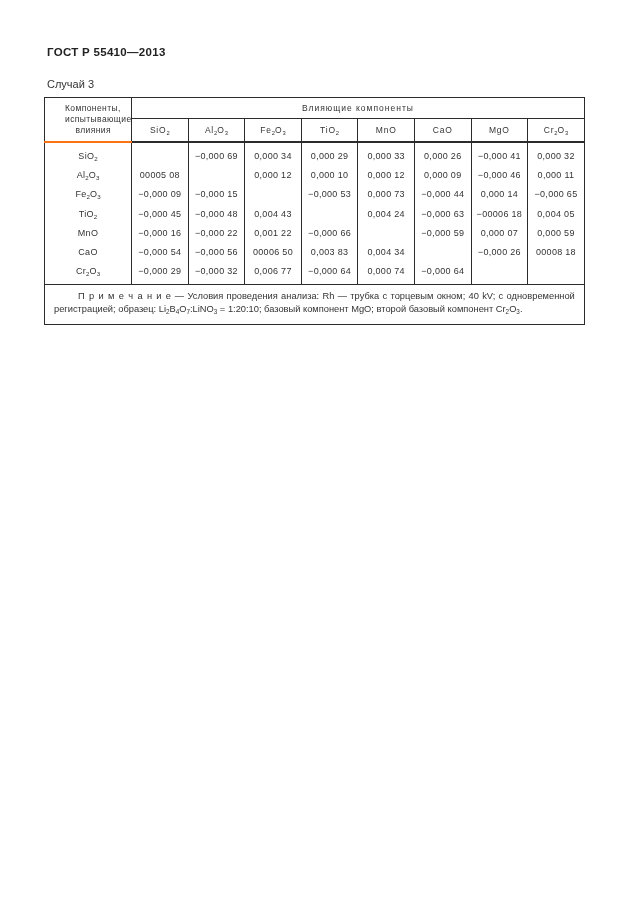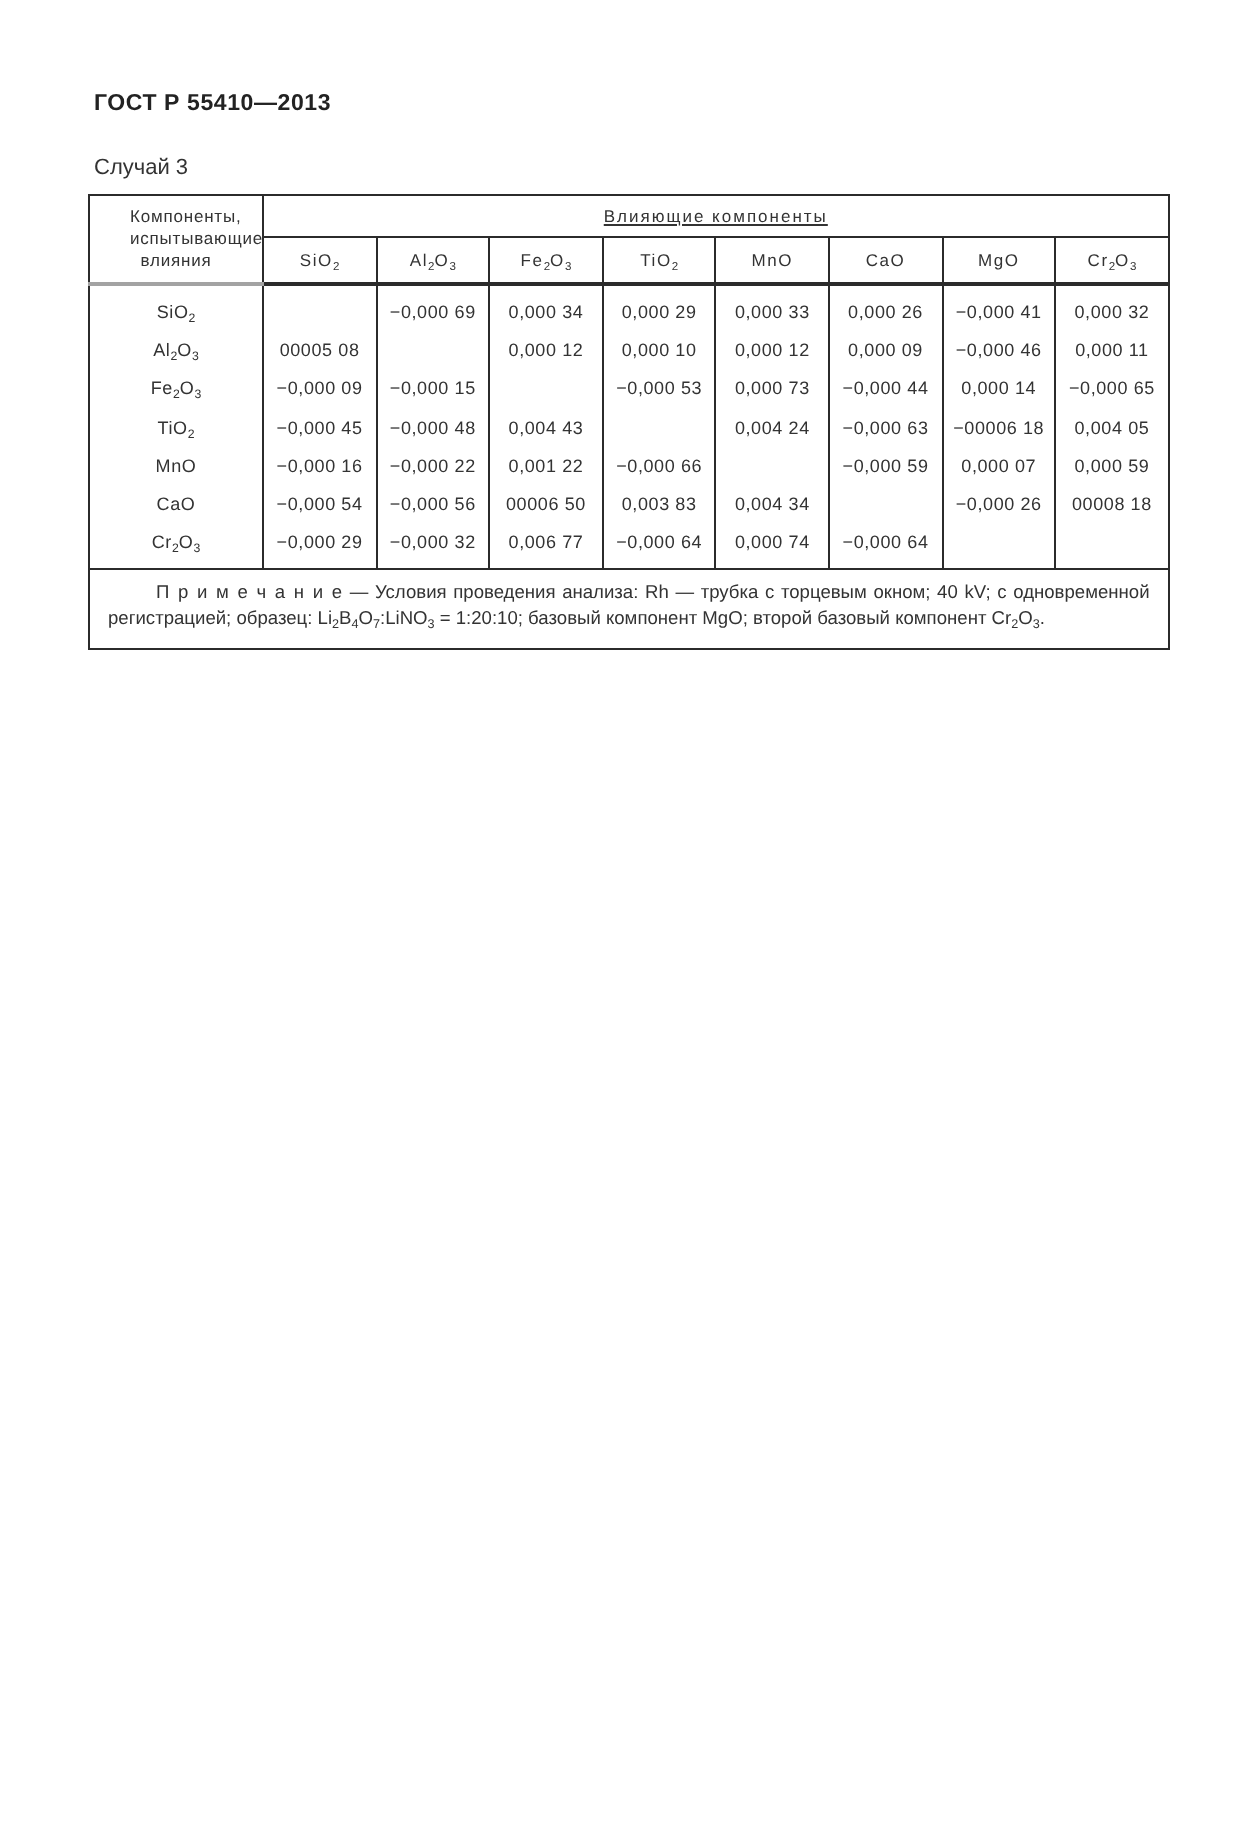--- a/index.html
+++ b/index.html
@@ -50,27 +50,27 @@
     text-align: center;
     vertical-align: middle;
     font-weight: normal;
     padding: 0 2px;
   }
   .data-table thead th.corner {
     font-size: 8.5px;
     letter-spacing: 0.4px;
     line-height: 11px;
     padding: 2px 20px;
-    border-bottom: 2px solid #a3a3a3;
+    border-bottom: 2px solid #f97316;
+    text-align: right;
   }
   .data-table thead tr.group-row th.group {
     height: 20px;
     font-size: 8.5px;
     letter-spacing: 1px;
-    text-decoration: underline;
   }
   .data-table thead tr.cols-row th {
     height: 22px;
     font-size: 8.5px;
     letter-spacing: 0.8px;
     border-bottom: 2px solid #2b2b2b;
   }
   .data-table tbody td {
     border-top: none;
     border-bottom: none;

